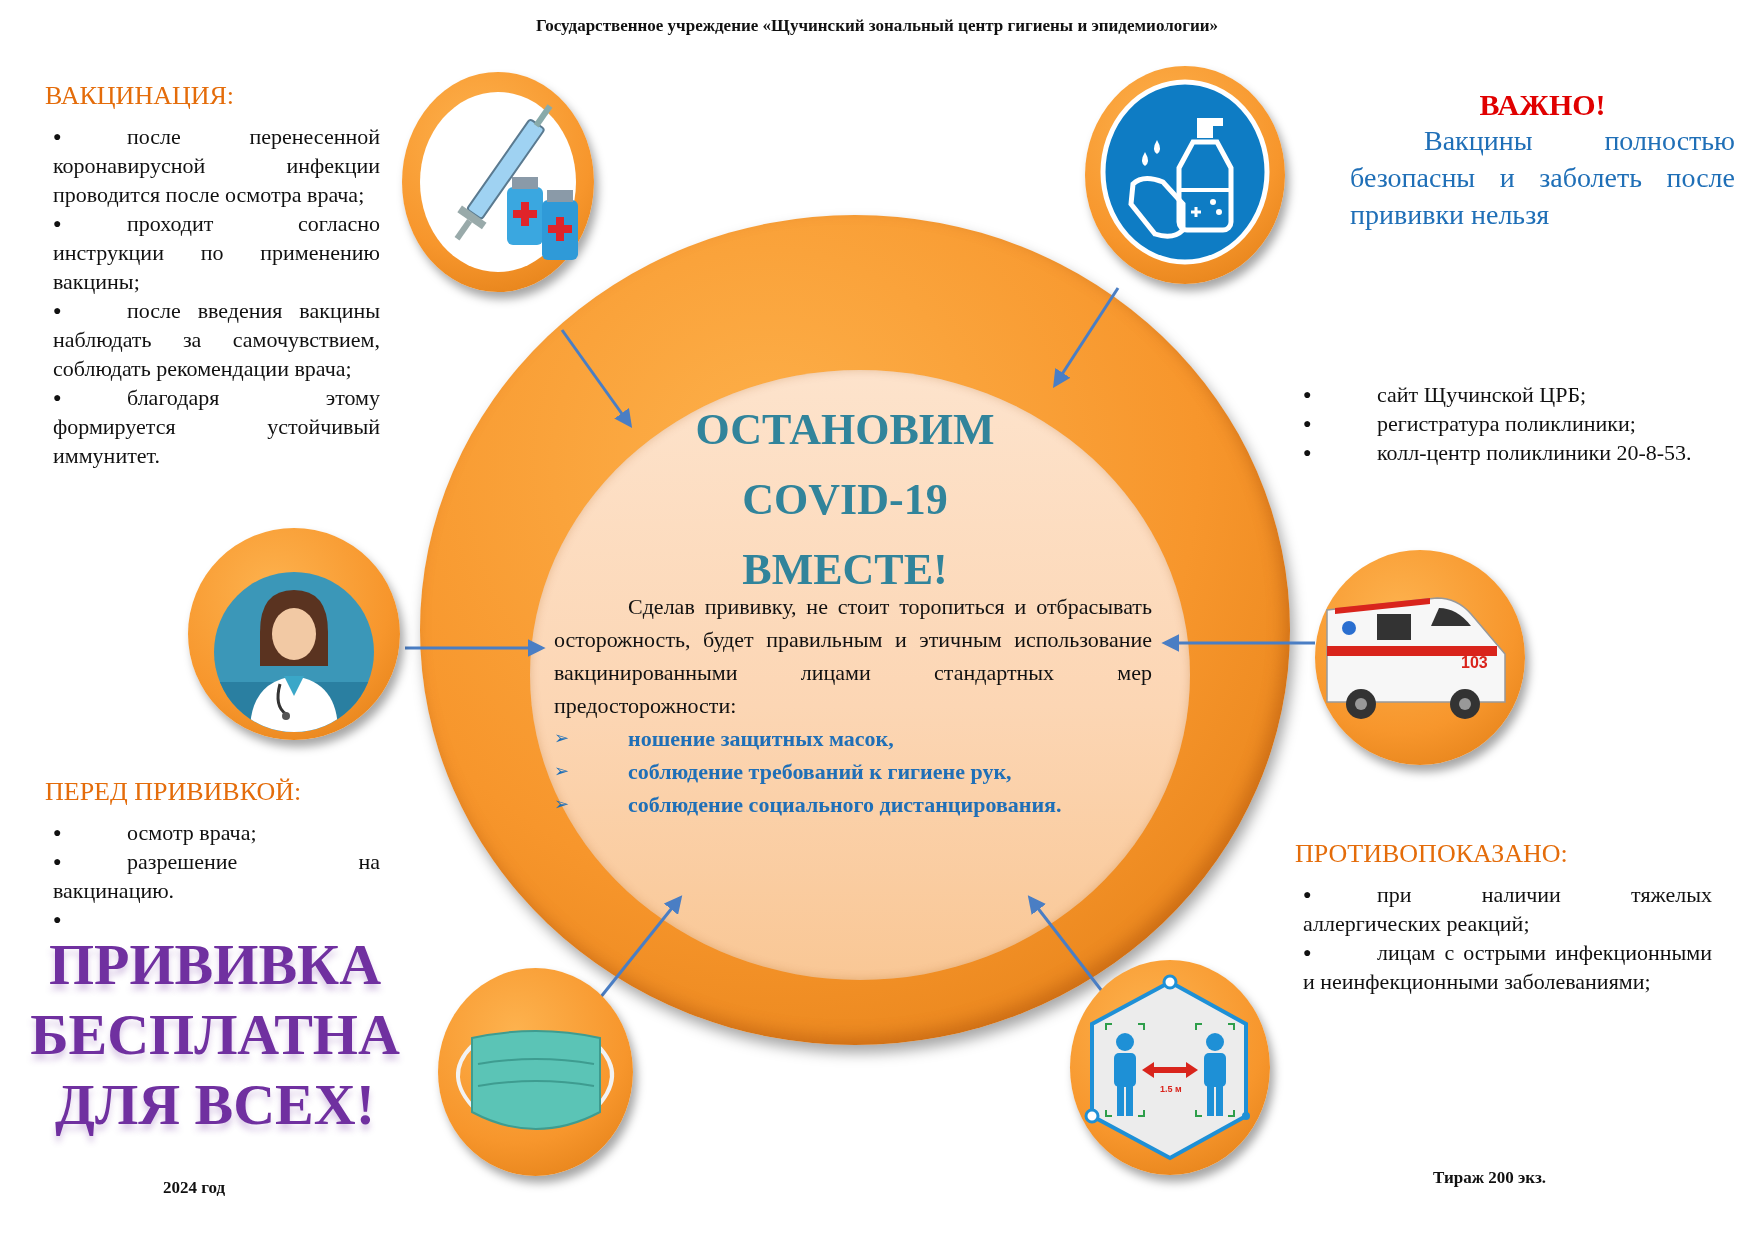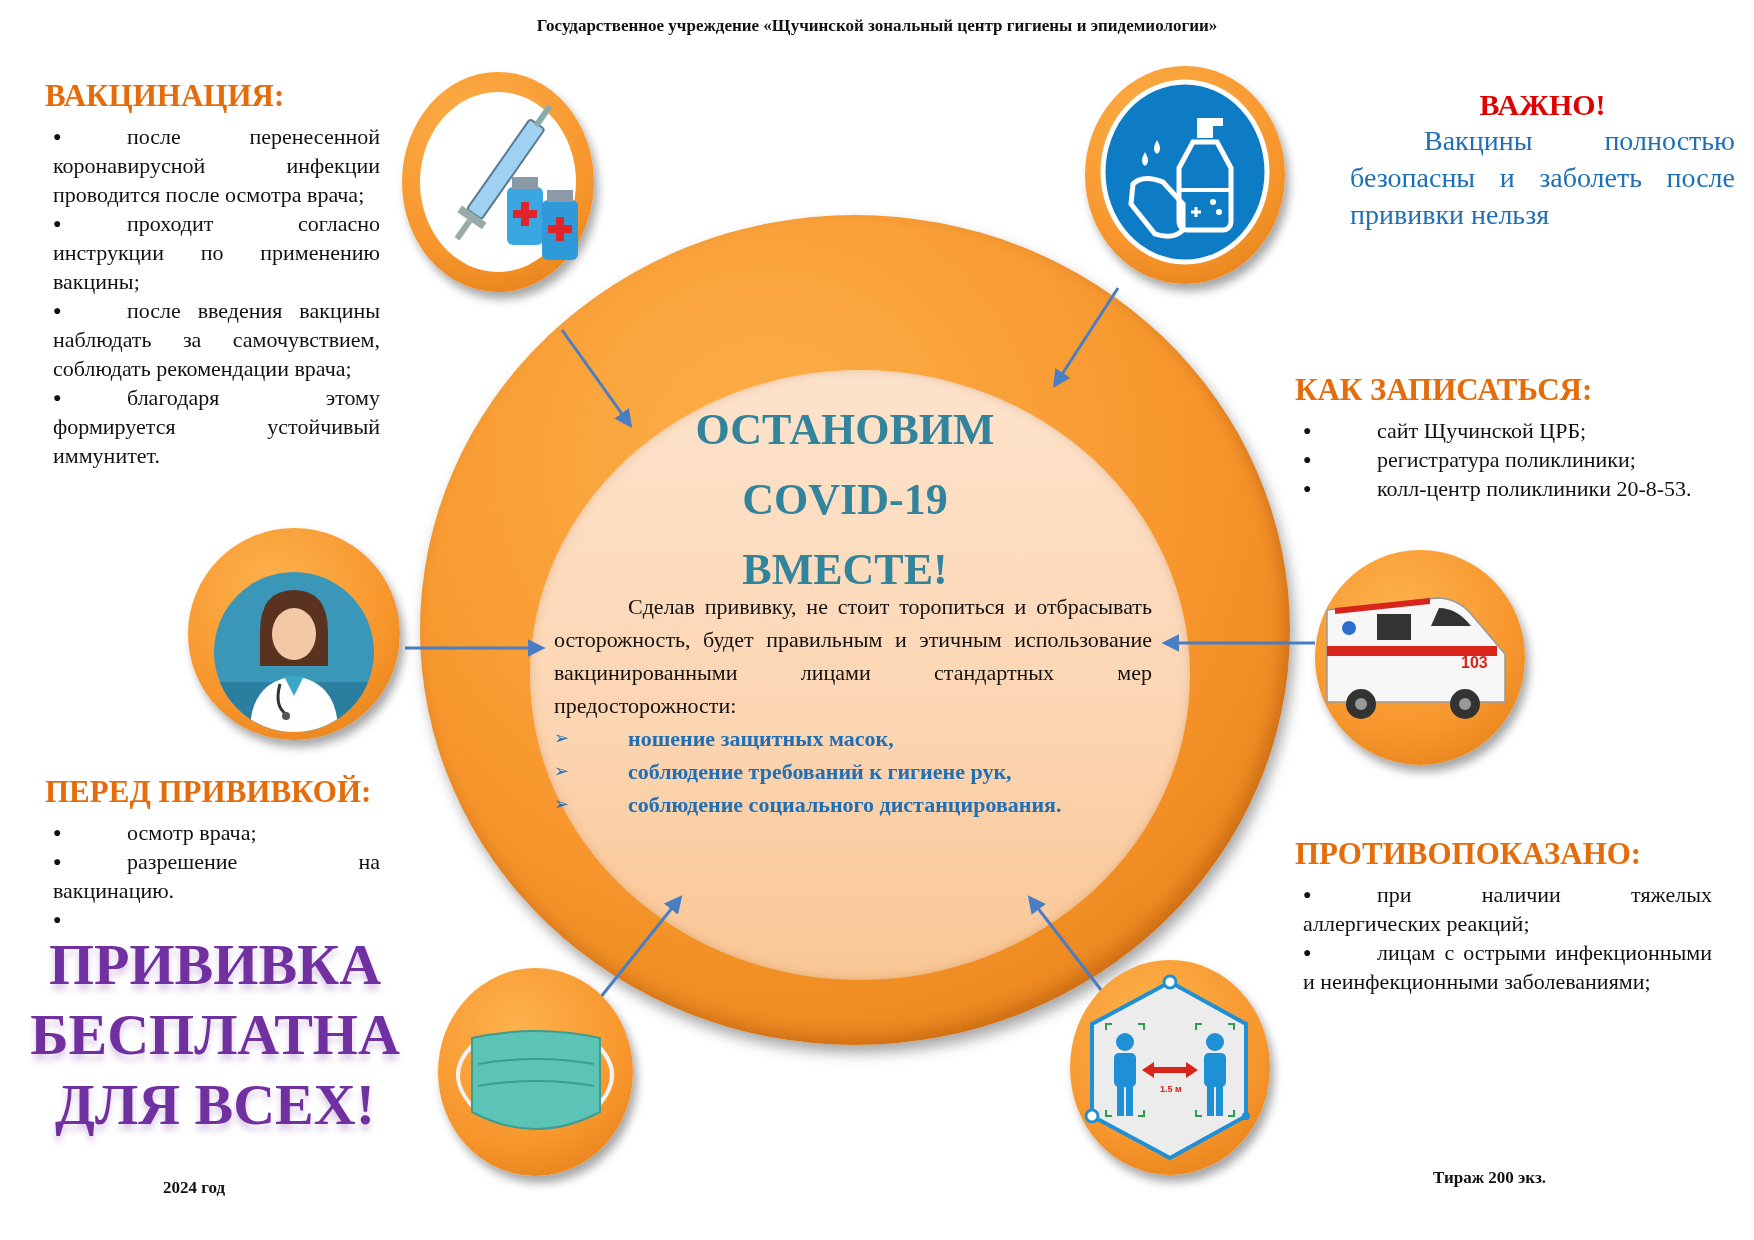--- a/index.html
+++ b/index.html
@@ -1,19 +1,19 @@
 <!DOCTYPE html>
 <html><head>
 <meta charset="utf-8">
 <style>
   html,body{margin:0;padding:0;background:#fff;}
   body{width:1754px;height:1240px;position:relative;overflow:hidden;font-family:"Liberation Serif","DejaVu Serif",serif;color:#111;}
   .abs{position:absolute;}
   .header{left:0;top:16px;width:1754px;text-align:center;font-weight:bold;font-size:17px;}
-  .heading{font-weight:bold;color:#e46c0a;font-size:31px;margin:0;line-height:36px;}
+  .heading{font-weight:normal;color:#e46c0a;font-size:26px;margin:0;line-height:36px;}
   .body-txt{font-size:22px;line-height:29px;text-align:justify;}
   .bullet-list{list-style:none;margin:8px;padding:0;}
   .bullet-list li{position:relative;text-indent:74px;text-align:justify;}
   .bullet-list li::before{content:"\25CF";position:absolute;left:0;text-indent:0;font-size:14px;top:0;}
   .bullet-list.right li{text-indent:0;padding-left:74px;}
   .ring{border-radius:50%;
     background:radial-gradient(circle at 40% 30%, #fdb04a 0%, #f7962c 55%, #e07b12 100%);
     box-shadow:4px 8px 14px rgba(0,0,0,.35), inset -6px -8px 16px rgba(150,60,0,.35);}
   .inner{border-radius:50%;background:linear-gradient(180deg,#fde3cc 0%,#fcd6b4 55%,#f9c795 100%);
     box-shadow:inset 0 0 10px rgba(160,80,0,.25);}
@@ -26,21 +26,21 @@
   .arrow-list li::before{content:"\27A2";position:absolute;left:0;color:#1f6fb7;font-weight:normal;font-size:18px;}
   .important-title{color:#e00000;font-weight:bold;font-size:30px;text-align:center;}
   .important-body{color:#1f6fb7;font-weight:normal;font-size:28px;line-height:37px;text-align:justify;text-indent:74px;}
   .free-text{color:#7030a0;font-weight:bold;font-size:58px;line-height:70px;text-align:center;
      text-shadow:0 6px 6px rgba(112,48,160,.25);}
   .small-bold{font-weight:bold;font-size:17px;}
 </style>
 </head>
 <body>
 
-<div class="abs header">Государственное учреждение «Щучинской зональный центр гигиены и эпидемиологии»</div>
+<div class="abs header">Государственное учреждение «Щучинский зональный центр гигиены и эпидемиологии»</div>
 
 <div class="abs ring" style="left:420px;top:215px;width:870px;height:830px;"></div>
 <div class="abs inner" style="left:530px;top:370px;width:660px;height:610px;"></div>
 
 <svg class="abs" width="1754" height="1240" style="left:0;top:0;pointer-events:none;">
   <defs>
     <marker id="ah" viewBox="0 0 10 10" refX="8" refY="5" markerWidth="6" markerHeight="6" orient="auto">
       <path d="M0,0 L10,5 L0,10 z" fill="#4a7ec4"></path>
     </marker>
   </defs>
@@ -178,21 +178,20 @@
 </div>
 
 <div class="abs small-bold" style="left:163px;top:1178px;">2024 год</div>
 
 <div class="abs" style="left:1350px;top:88px;width:385px;">
   <div class="important-title">ВАЖНО!</div>
   <div class="important-body">Вакцины полностью безопасны и заболеть после прививки нельзя</div>
 </div>
 
 <div class="abs" style="left:1295px;top:372px;width:440px;">
-  <h2 class="heading">КАК ЗАПИСАТЬСЯ:</h2>
   <ul class="bullet-list right body-txt">
     <li>сайт Щучинской ЦРБ;</li>
     <li>регистратура поликлиники;</li>
     <li>колл-центр поликлиники 20-8-53.</li>
   </ul>
 </div>
 
 <div class="abs" style="left:1295px;top:836px;width:425px;">
   <h2 class="heading">ПРОТИВОПОКАЗАНО:</h2>
   <ul class="bullet-list body-txt">

